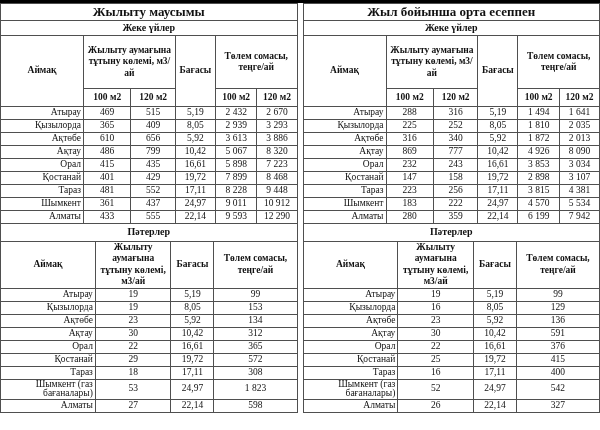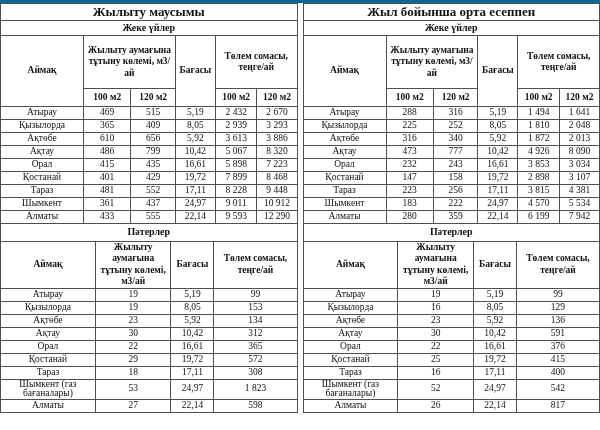--- a/index.html
+++ b/index.html
@@ -1,38 +1,38 @@
 <!DOCTYPE html>
 <html><head>
 <meta charset="utf-8">
 <style>
   html,body { margin:0; padding:0; background:#ffffff; }
   .page {
     width:600px; height:430px; box-sizing:border-box;
-    border-top:3px solid #0369a1;
+    border-top:3px solid #000000;
     display:flex; gap:5px;
     background:#fff;
     font-family:"Liberation Serif", serif;
     color:#111;
   }
   .half { flex:1; display:flex; flex-direction:column; min-width:0; }
   table { border-collapse:collapse; table-layout:fixed; width:100%; }
   td, th {
     border:1px solid #4f4f4f;
     text-align:center; vertical-align:middle;
     padding:0 2px; overflow:hidden;
   }
   .title-cell  { font-weight:bold; font-size:13px;  height:16px; line-height:1.05; }
   .subtitle-cell { font-weight:bold; font-size:10px; height:14px; line-height:1.05; }
   th { font-weight:bold; font-size:9.5px; line-height:1.2; }
   .hdr-main th { height:52px; }
   .hdr-sub  th { height:17px; }
   .apts .hdr-main th { height:44px; }
   tbody td { font-size:9.5px; height:12px; line-height:1.05; white-space:nowrap; }
-  tbody td.region { white-space:normal; line-height:1.0; }
+  tbody td.region { white-space:normal; line-height:1.0;text-align:right; }
   .tbl { margin-top:-1px; }
 </style>
 </head>
 <body>
 
 <div class="page">
 
   <div class="half">
     <table>
       <colgroup>
@@ -254,33 +254,33 @@
             <td>5,19</td>
             <td>1 494</td>
             <td>1 641</td>
           </tr>
           <tr>
             <td class="region">Қызылорда</td>
             <td>225</td>
             <td>252</td>
             <td>8,05</td>
             <td>1 810</td>
-            <td>2 048</td>
+            <td>2 035</td>
           </tr>
           <tr>
             <td class="region">Ақтөбе</td>
             <td>316</td>
             <td>340</td>
             <td>5,92</td>
             <td>1 872</td>
             <td>2 013</td>
           </tr>
           <tr>
             <td class="region">Ақтау</td>
-            <td>473</td>
+            <td>869</td>
             <td>777</td>
             <td>10,42</td>
             <td>4 926</td>
             <td>8 090</td>
           </tr>
           <tr>
             <td class="region">Орал</td>
             <td>232</td>
             <td>243</td>
             <td>16,61</td>
@@ -386,19 +386,19 @@
           <tr>
             <td class="region">Шымкент (газ бағаналары)</td>
             <td>52</td>
             <td>24,97</td>
             <td>542</td>
           </tr>
           <tr>
             <td class="region">Алматы</td>
             <td>26</td>
             <td>22,14</td>
-            <td>817</td>
+            <td>327</td>
           </tr>
         </tbody>
     </table>
   </div>
 
 </div>
 
 </body></html>

